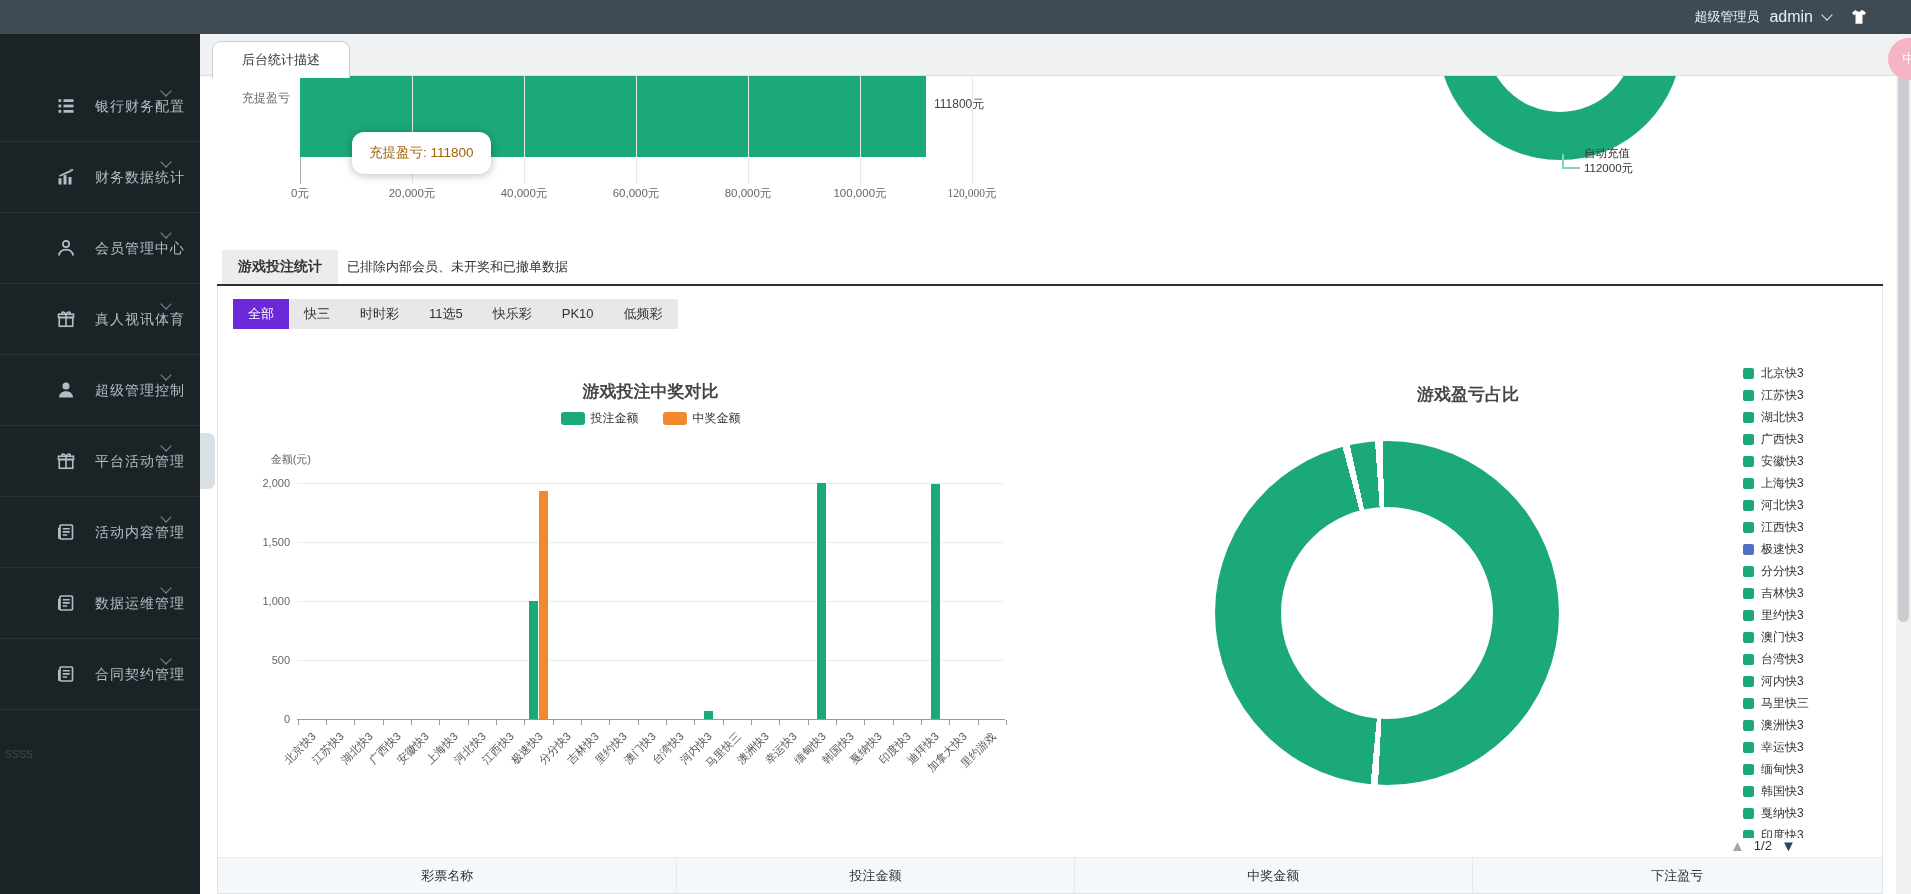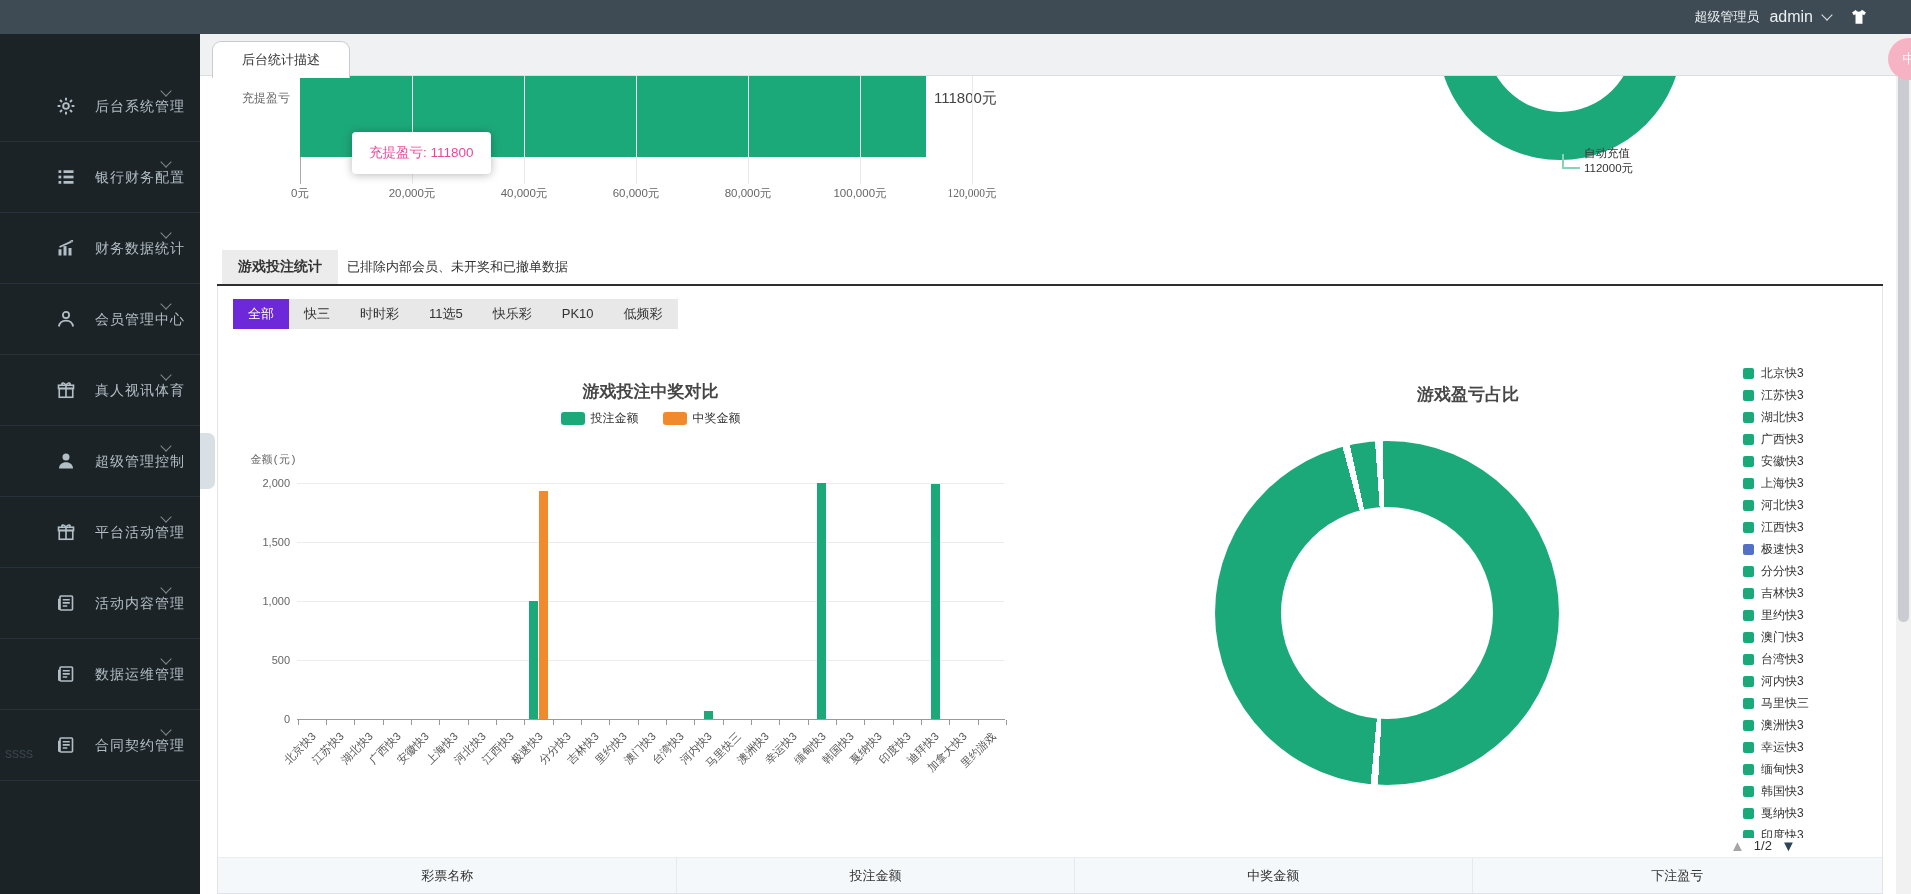--- a/index.html
+++ b/index.html
@@ -31,25 +31,25 @@
          border-bottom:1px solid #dcdfe2;box-sizing:border-box;}
   .page-tab{position:absolute;left:212px;top:41px;width:136px;height:36px;background:#fff;
             border:1px solid #c8ccd0;border-bottom:none;border-radius:9px 9px 0 0;z-index:5;
             display:flex;align-items:center;justify-content:center;font-size:13px;color:#333;}
   .content-bg{position:absolute;left:200px;top:76px;width:1696px;height:818px;background:#fff;}
   
   .top-chart{position:absolute;left:200px;top:76px;width:1696px;height:130px;overflow:hidden;}
   .vgl{position:absolute;top:0;width:1px;height:108px;background:#e9e9e9;}
   .yaxis{position:absolute;left:100px;top:0;width:1px;height:108px;background:#aaa;}
   .dep-bar{position:absolute;left:100px;top:0;height:81px;background:#1ca979;}
-  .dep-val{position:absolute;left:734px;top:13px;font-size:15px;color:#444;}
+  .dep-val{position:absolute;left:734px;top:20px;font-size:12px;color:#444;}
   .dep-cat{position:absolute;left:0;top:14px;width:90px;text-align:right;font-size:12px;color:#666;}
   .xtick-lbl{position:absolute;top:110px;width:90px;margin-left:-45px;text-align:center;font-size:11.5px;color:#666;}
-  .tooltip{position:absolute;left:152px;top:56px;background:#fff;border-radius:4px;z-index:6;
-           box-shadow:0 1px 10px rgba(0,0,0,.28);padding:12px 17px;font-size:13.5px;color:#ec4899;white-space:nowrap;}
+  .tooltip{position:absolute;left:152px;top:56px;background:#fff;border-radius:12px;z-index:6;
+           box-shadow:0 1px 10px rgba(0,0,0,.28);padding:12px 17px;font-size:13.5px;color:#a16207;white-space:nowrap;}
   .topdonut{position:absolute;left:1238px;top:-160px;width:244px;height:244px;border-radius:50%;background:#1ca979;}
   .topdonut-hole{position:absolute;left:1286px;top:-112px;width:148px;height:148px;border-radius:50%;background:#fff;}
   .call-v{position:absolute;left:1362px;top:78px;width:2px;height:14px;background:#86d4b6;}
   .call-h{position:absolute;left:1362px;top:91px;width:18px;height:2px;background:#86d4b6;}
   .call-t1{position:absolute;left:1384px;top:70px;font-size:11.5px;color:#333;}
   .call-t2{position:absolute;left:1384px;top:85px;font-size:11.5px;color:#333;}
   .float-btn{position:absolute;left:1888px;top:38px;width:42px;height:42px;border-radius:50%;
              background:#f6b3c3;color:#fff;display:flex;align-items:center;justify-content:center;
              font-size:13px;z-index:40;cursor:pointer;}
   
@@ -62,21 +62,21 @@
          border:1px solid #e0e4e8;border-top:none;box-sizing:border-box;overflow:hidden;}
   .tabs{position:absolute;left:15px;top:13px;background:#e8e8e8;display:flex;}
   .ftab{height:30px;line-height:30px;padding:0 15px;font-size:13px;color:#333;cursor:pointer;}
   .ftab.active{background:#6d28d9;color:#fff;}
   .chart-title{position:absolute;left:79px;top:94px;width:707px;text-align:center;
                font-size:17px;font-weight:bold;color:#464646;}
   .chart-legend{position:absolute;left:79px;top:124px;width:707px;display:flex;justify-content:center;
                 gap:24px;align-items:center;font-size:12px;color:#333;}
   .legrow{display:flex;align-items:center;}
   .sw{width:24px;height:13px;border-radius:3px;margin-right:6px;}
-  .ylab{position:absolute;left:18px;top:166px;width:75px;text-align:center;font-size:11px;color:#666;font-family:Liberation Mono, monospace;}
+  .ylab{position:absolute;left:18px;top:166px;width:75px;text-align:right;font-size:11px;color:#666;}
   .ytick{position:absolute;left:0;width:72px;text-align:right;font-size:11px;color:#666;}
   .hgl{position:absolute;left:79px;width:707px;height:1px;background:#ececec;}
   .axisline{position:absolute;left:79px;top:433px;width:708px;height:1px;background:#999;}
   .tickm{position:absolute;top:434px;width:1px;height:5px;background:#999;}
   .bar{position:absolute;width:9px;}
   .xlabel{position:absolute;top:441px;width:150px;text-align:right;font-size:11px;color:#555;
           transform:rotate(-45deg);transform-origin:100% 50%;white-space:nowrap;pointer-events:none;}
   .donut{position:absolute;left:997px;top:155px;width:344px;height:344px;border-radius:50%;
          background:conic-gradient(#1ca979 0deg 183deg,#fff 183deg 185.5deg,#1ca979 185.5deg 345deg,
                     #fff 345deg 347.5deg,#1ca979 347.5deg 356deg,#fff 356deg 358.5deg,#1ca979 358.5deg 360deg);}
@@ -107,32 +107,20 @@
   <div class="topbar">
     <span class="role">超级管理员</span>
     <span class="user">admin</span>
     <span class="caret"></span>
     <svg class="tshirt" viewBox="0 0 16 16">
       <path fill="#ffffff" d="M5.4 1.6 1.8 3.9l1.6 2.6 1.5-.9V14h6.2V5.6l1.5.9 1.6-2.6-3.6-2.3c-.5 1-1.6 1.7-2.8 1.7s-2.3-.7-2.8-1.7z"></path>
     </svg>
   </div>
 
   <aside class="sidebar" id="sidebar-menu">
-      <div class="side-item">
-        <span class="side-ic">
-          <svg viewBox="0 0 16 16" fill="none" stroke="currentColor">
-            <circle cx="8" cy="8" r="2.3" stroke-width="1.5"></circle>
-            <g stroke-width="1.6">
-              <path d="M8 1.3v2.2M8 12.5v2.2M1.3 8h2.2M12.5 8h2.2M3.2 3.2l1.6 1.6M11.2 11.2l1.6 1.6M12.8 3.2l-1.6 1.6M4.8 11.2l-1.6 1.6"></path>
-            </g>
-          </svg>
-        </span>
-        <span class="lbl">后台系统管理</span>
-        <span class="chev"></span>
-      </div>
       <div class="side-item">
         <span class="side-ic">
           <svg viewBox="0 0 16 16" fill="currentColor">
             <rect x="2" y="2.6" width="2.2" height="2.2"></rect>
             <rect x="6" y="2.6" width="8" height="2.2"></rect>
             <rect x="2" y="6.9" width="2.2" height="2.2"></rect>
             <rect x="6" y="6.9" width="8" height="2.2"></rect>
             <rect x="2" y="11.2" width="2.2" height="2.2"></rect>
             <rect x="6" y="11.2" width="8" height="2.2"></rect>
           </svg>

